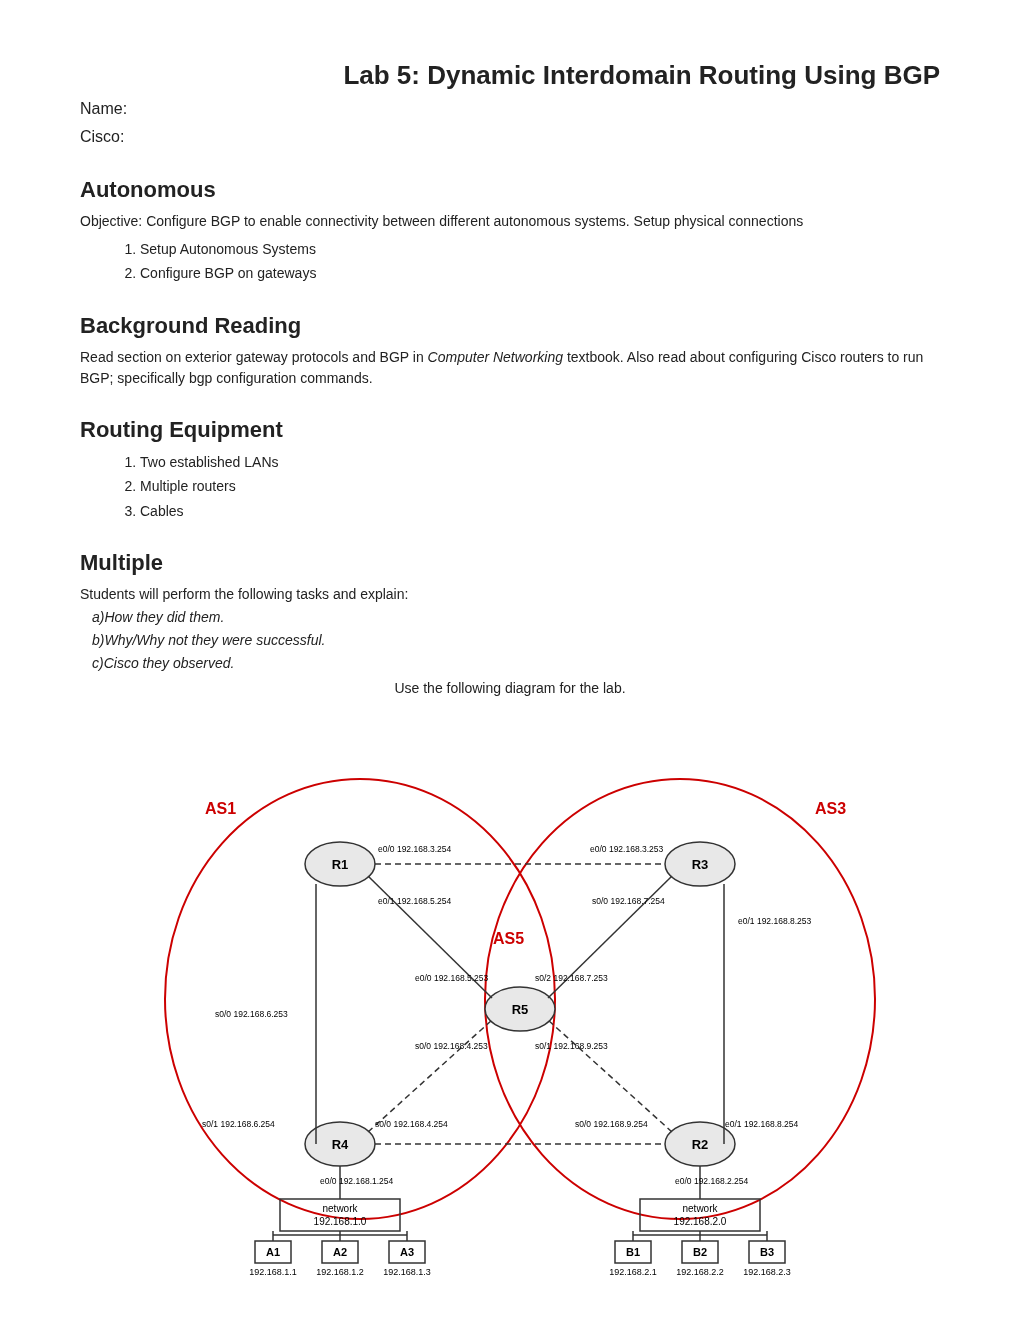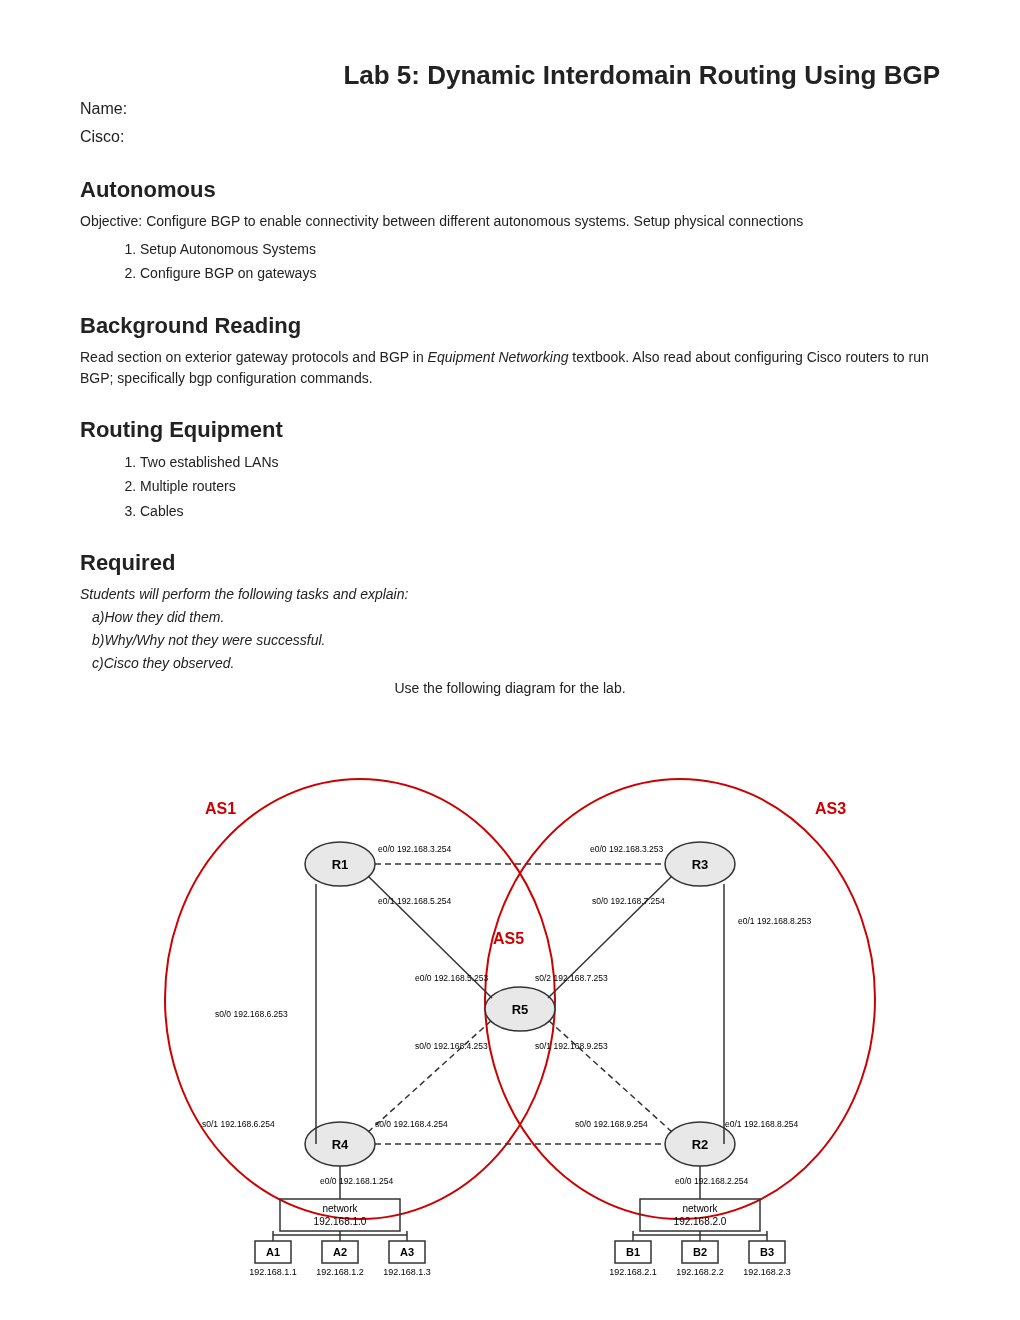--- a/index.html
+++ b/index.html
@@ -25,21 +25,21 @@
     h2.section-title {
       font-size: 22px;
       font-weight: bold;
       margin-top: 28px;
       margin-bottom: 8px;
     }
     p { margin-bottom: 6px; line-height: 1.5; }
     ol { margin-left: 60px; margin-bottom: 8px; }
     ol li { margin-bottom: 2px; line-height: 1.6; }
     .italic { font-style: italic; }
-    .exercises-intro { font-style: italic; margin-bottom: 2px; }
+    .exercises-intro { margin-bottom: 2px; }
     .exercises-line { font-style: italic; margin-left: 12px; margin-bottom: 2px; }
     .diagram-label { text-align: center; margin: 4px 0 8px 0; font-size: 14px; }
 
     
     .diagram-container {
       display: flex;
       justify-content: center;
       margin-top: 10px;
     }
     svg.network-diagram {
@@ -56,31 +56,31 @@
 
 <h2 class="section-title">Autonomous</h2>
 <p>Objective:  Configure BGP to enable connectivity between different autonomous systems.  Setup physical connections</p>
 <ol>
   <li>Setup Autonomous Systems</li>
   <li>Configure BGP on gateways</li>
 </ol>
 
 <h2 class="section-title">Background Reading</h2>
 <p>
-  <span>Read section on exterior gateway protocols and BGP in </span><span class="italic">Equipment Networking</span><span> textbook. Also read about configuring Cisco routers to run BGP; specifically bgp configuration commands.</span>
+  <span>Read section on exterior gateway protocols and BGP in </span><span class="italic">Computer Networking</span><span> textbook. Also read about configuring Cisco routers to run BGP; specifically bgp configuration commands.</span>
 </p>
 
 <h2 class="section-title">Routing Equipment</h2>
 <ol>
   <li>Two established LANs</li>
   <li>Multiple routers</li>
   <li>Cables</li>
 </ol>
 
-<h2 class="section-title">Required</h2>
+<h2 class="section-title">Multiple</h2>
 <p class="exercises-intro">Students will perform the following tasks and explain:</p>
 <p class="exercises-line"> a)How they did them.</p>
 <p class="exercises-line"> b)Why/Why not they were successful.</p>
 <p class="exercises-line"> c)Cisco they observed.</p>
 
 <p class="diagram-label">Use the following diagram for the lab.</p>
 
 <div class="diagram-container">
   <svg class="network-diagram" viewBox="0 0 780 590" xmlns="http://www.w3.org/2000/svg">
 

